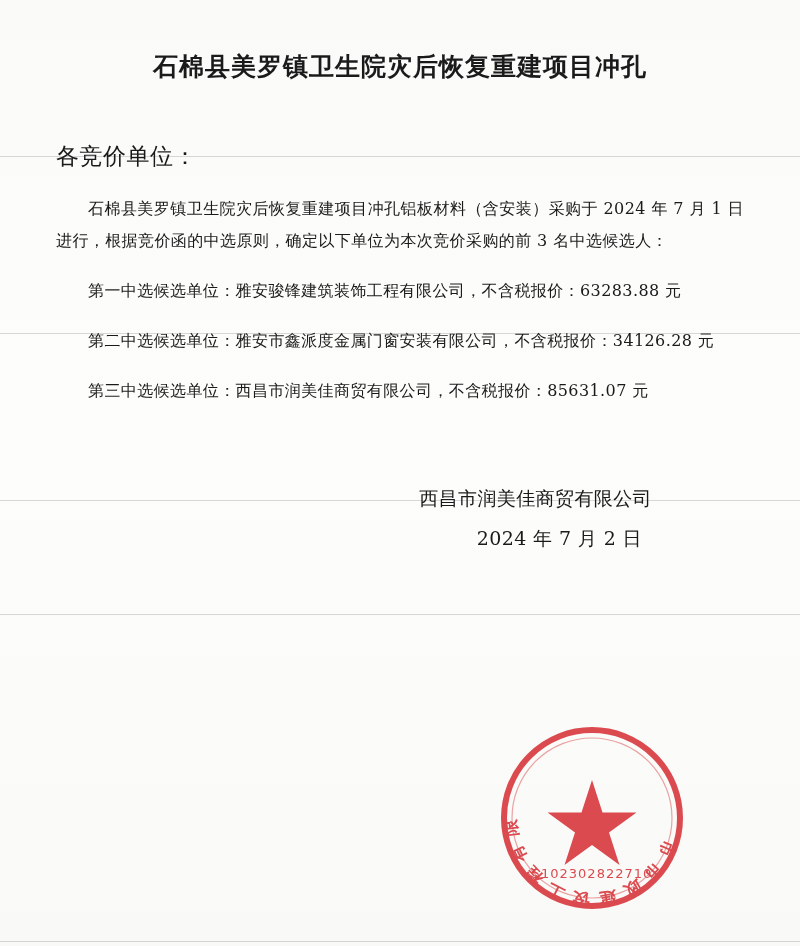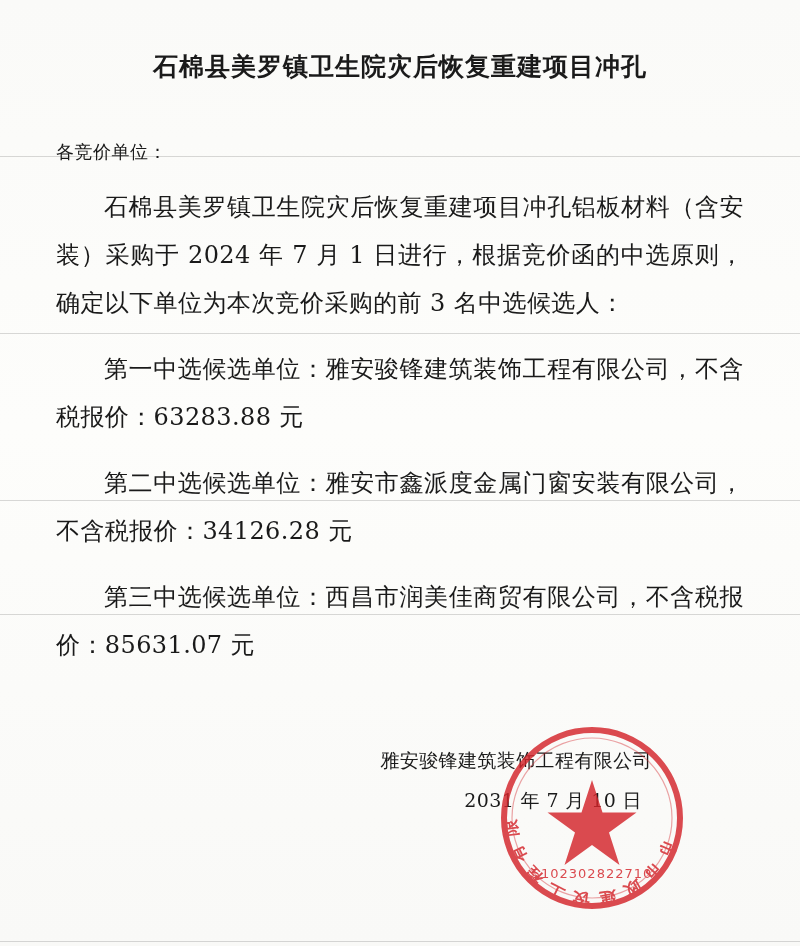--- a/index.html
+++ b/index.html
@@ -59,27 +59,27 @@
     letter-spacing: 1px;
     margin: 12px 0 0 0;
     font-family: "DejaVu Serif", "Liberation Serif", serif;
   }
   .title-line {
     display: block;
   }
 
   .salutation {
     margin-top: 48px;
-    font-size: 18px;
+    font-size: 23px;
     line-height: 1.9;
     letter-spacing: 0.5px;
   }
 
   p.body-para {
-    font-size: 24px;
+    font-size: 16px;
     line-height: 2.0;
     letter-spacing: 0.4px;
     margin: 14px 0 0 0;
     text-indent: 2em;
     text-align: justify;
   }
 
   p.body-para.tight {
     margin-top: 18px;
   }
@@ -145,22 +145,22 @@
 
     <div class="salutation">各竞价单位：</div>
 
     <p class="body-para">石棉县美罗镇卫生院灾后恢复重建项目冲孔铝板材料（含安装）采购于 2024 年 7 月 1 日进行，根据竞价函的中选原则，确定以下单位为本次竞价采购的前 3 名中选候选人：</p>
     <p class="body-para tight">第一中选候选单位：雅安骏锋建筑装饰工程有限公司，不含税报价：63283.88 元</p>
     <p class="body-para tight">第二中选候选单位：雅安市鑫派度金属门窗安装有限公司，不含税报价：34126.28 元</p>
     <p class="body-para tight">第三中选候选单位：西昌市润美佳商贸有限公司，不含税报价：85631.07 元</p>
 
 
     <div class="signature">
-      <span class="sig-line">雅安骏锋建筑装饰工程有限公司</span>
-      <span class="sig-date">2031 年 7 月 10 日</span>
+      <span class="sig-line">西昌市润美佳商贸有限公司</span>
+      <span class="sig-date">2024 年 7 月 2 日</span>
     </div>
   </div>
 
   <div class="seal">
     <svg width="200" height="200" viewBox="0 0 200 200" xmlns="http://www.w3.org/2000/svg">
       <defs>
         <path id="sealArc" d="M 100,100 m -76,0 a 76,76 0 1 1 152,0" transform="rotate(188 100 100)" fill="none"></path>
       </defs>
       <circle cx="100" cy="100" r="88" fill="none" stroke="#d4242a" stroke-width="6"></circle>
       <circle cx="100" cy="100" r="80" fill="none" stroke="#d4242a" stroke-width="1.2" opacity="0.5"></circle>

